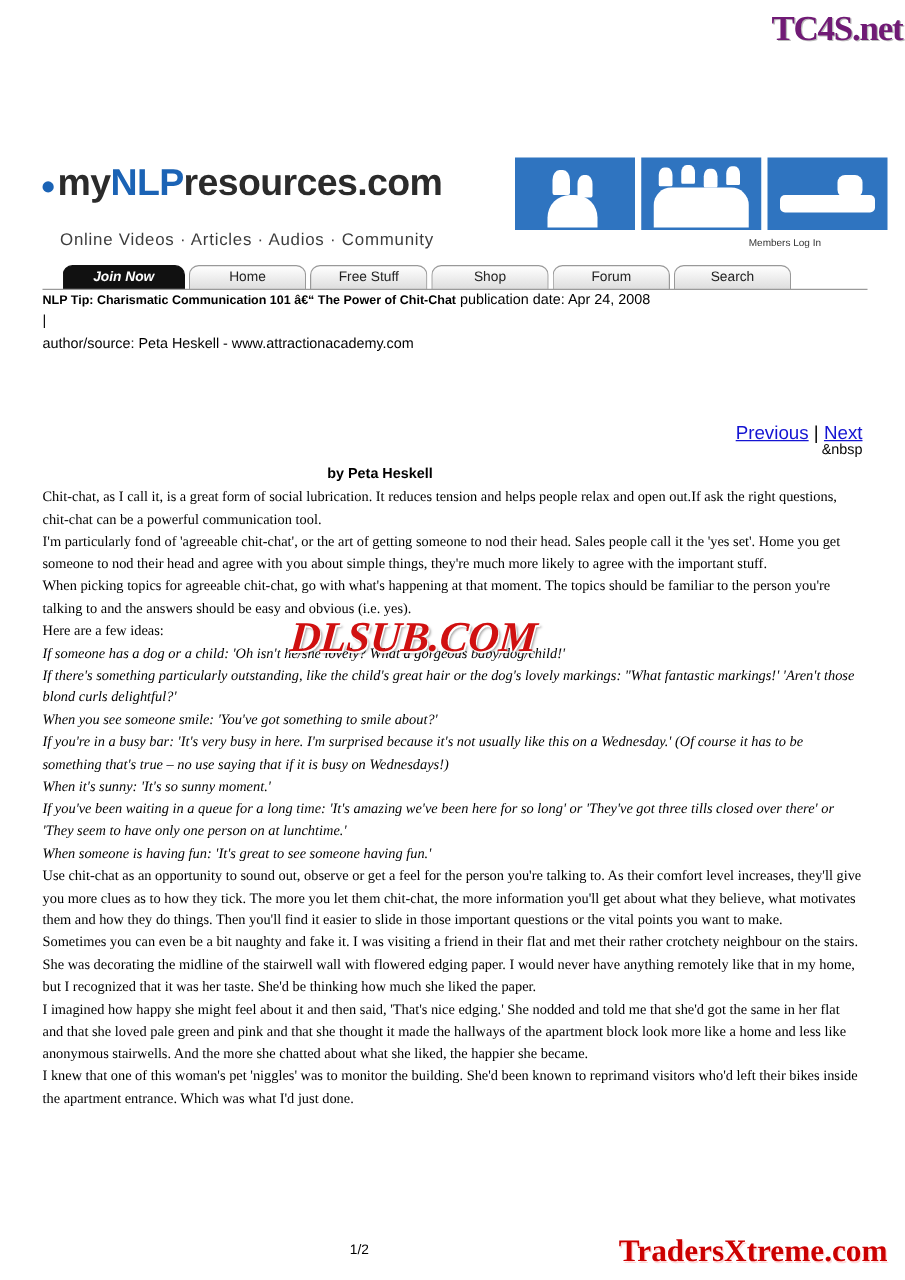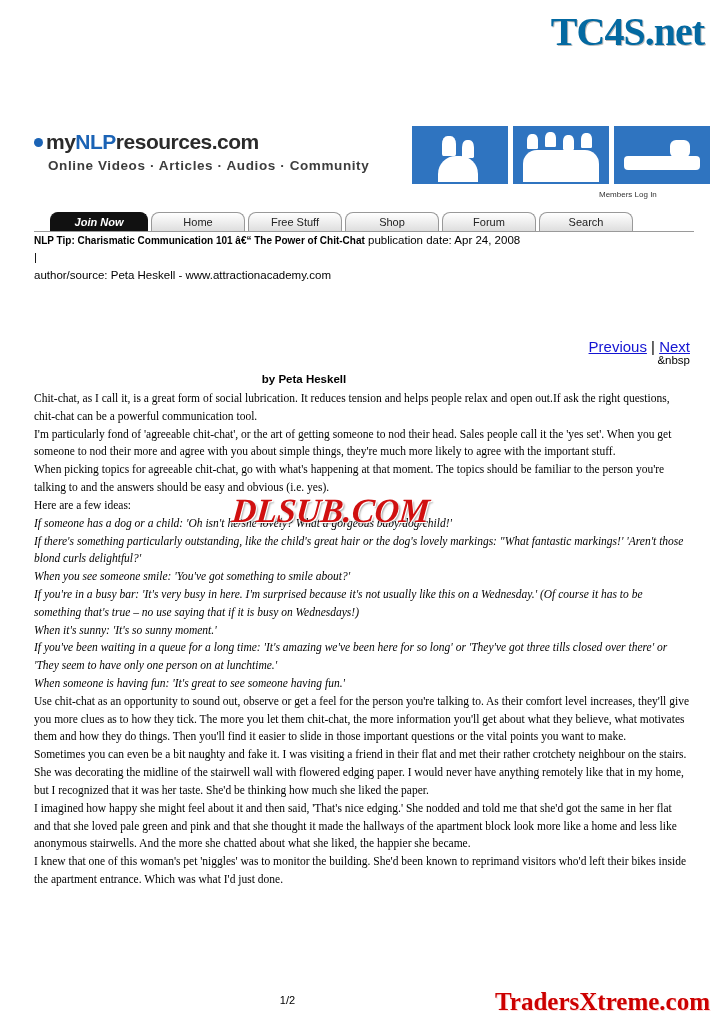--- a/index.html
+++ b/index.html
@@ -14,46 +14,46 @@
     font-family: "Liberation Sans", sans-serif;
     font-size: 11.5px;
     color: #000000;
     overflow: hidden;
   }
 
   
   .tc4s {
     position: absolute;
     top: 8px;
-    right: 20px;
+    right: 2px;
     font-family: "Liberation Serif", serif;
-    font-size: 40px;
-    font-weight: bold;
-    color: #0369a1;
+    font-size: 28px;
+    font-weight: bold;
+    color: #701a75;
     letter-spacing: -1px;
     text-shadow: 1px 1px 0 #bbbbbb;
   }
 
   
   .banner {
     position: absolute;
     top: 130px;
     left: 34px;
     width: 660px;
     height: 100px;
   }
   .logo-block {
     position: absolute;
     top: 0;
     left: 0;
     width: 340px;
   }
   .logo-line1 {
     font-family: "Liberation Sans", sans-serif;
-    font-size: 21px;
+    font-size: 30px;
     font-weight: bold;
     letter-spacing: -0.5px;
     color: #2b2b2b;
     white-space: nowrap;
   }
   .logo-line1 .blue {
     color: #1b63b5;
   }
   .logo-dot {
     display: inline-block;
@@ -61,24 +61,23 @@
     height: 9px;
     border-radius: 50%;
     background: #1b63b5;
     margin-right: 3px;
     margin-bottom: 2px;
   }
   .logo-line2 {
     font-size: 13.5px;
     color: #3d3d3d;
     letter-spacing: 0.6px;
-    margin-top: 4px;
+    margin-top: 20px;
     margin-left: 14px;
     white-space: nowrap;
-    font-weight: bold;
   }
 
   .photos {
     position: absolute;
     left: 378px;
     top: -4px;
     display: flex;
     gap: 5px;
   }
   .photo {
@@ -302,21 +301,21 @@
   <a>Previous</a>
   <span class="sep">|</span>
   <a>Next</a>
 </div>
 <div class="nbsp">&amp;nbsp</div>
 
 <div class="byline">by Peta Heskell</div>
 
 <div class="body">
   <p>Chit-chat, as I call it, is a great form of social lubrication. It reduces tension and helps people relax and open out.If ask the right questions, chit-chat can be a powerful communication tool.</p>
-  <p>I'm particularly fond of 'agreeable chit-chat', or the art of getting someone to nod their head. Sales people call it the 'yes set'. When you get someone to nod their more and agree with you about simple things, they're much more likely to agree with the important stuff.</p>
+  <p>I'm particularly fond of 'agreeable chit-chat', or the art of getting someone to nod their head. Sales people call it the 'yes set'. Home you get someone to nod their head and agree with you about simple things, they're much more likely to agree with the important stuff.</p>
   <p>When picking topics for agreeable chit-chat, go with what's happening at that moment. The topics should be familiar to the person you're talking to and the answers should be easy and obvious (i.e. yes).</p>
   <p>Here are a few ideas:</p>
   <p class="it">If someone has a dog or a child: 'Oh isn't he/she lovely? What a gorgeous baby/dog/child!'</p>
   <p class="it">If there's something particularly outstanding, like the child's great hair or the dog's lovely markings: "What fantastic markings!' 'Aren't those blond curls delightful?'</p>
   <p class="it">When you see someone smile: 'You've got something to smile about?'</p>
   <p class="it">If you're in a busy bar: 'It's very busy in here. I'm surprised because it's not usually like this on a Wednesday.' (Of course it has to be something that's true – no use saying that if it is busy on Wednesdays!)</p>
   <p class="it">When it's sunny: 'It's so sunny moment.'</p>
   <p class="it">If you've been waiting in a queue for a long time: 'It's amazing we've been here for so long' or 'They've got three tills closed over there' or 'They seem to have only one person on at lunchtime.'</p>
   <p class="it big">When someone is having fun: 'It's great to see someone having fun.'</p>
   <p>Use chit-chat as an opportunity to sound out, observe or get a feel for the person you're talking to. As their comfort level increases, they'll give you more clues as to how they tick. The more you let them chit-chat, the more information you'll get about what they believe, what motivates them and how they do things. Then you'll find it easier to slide in those important questions or the vital points you want to make.</p>

